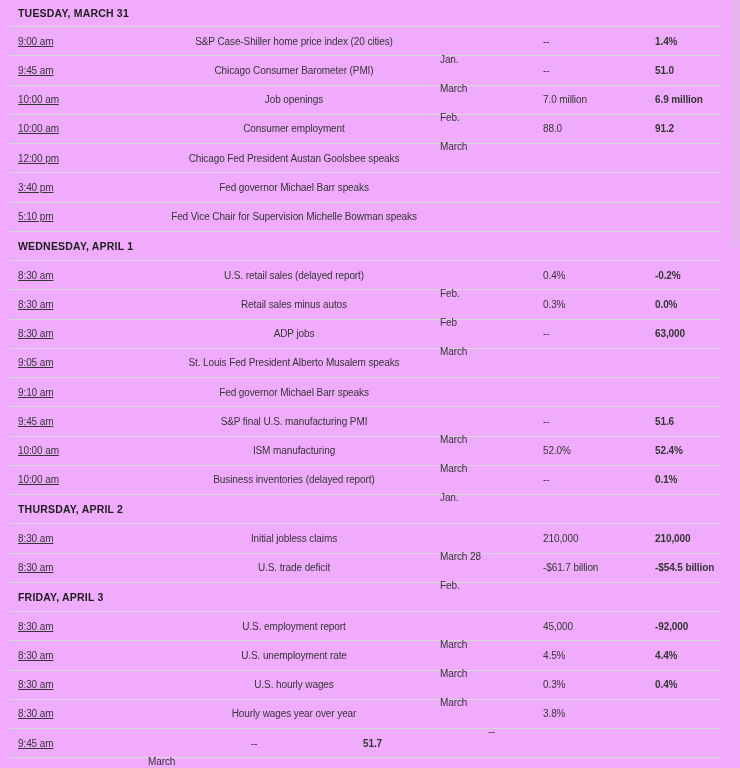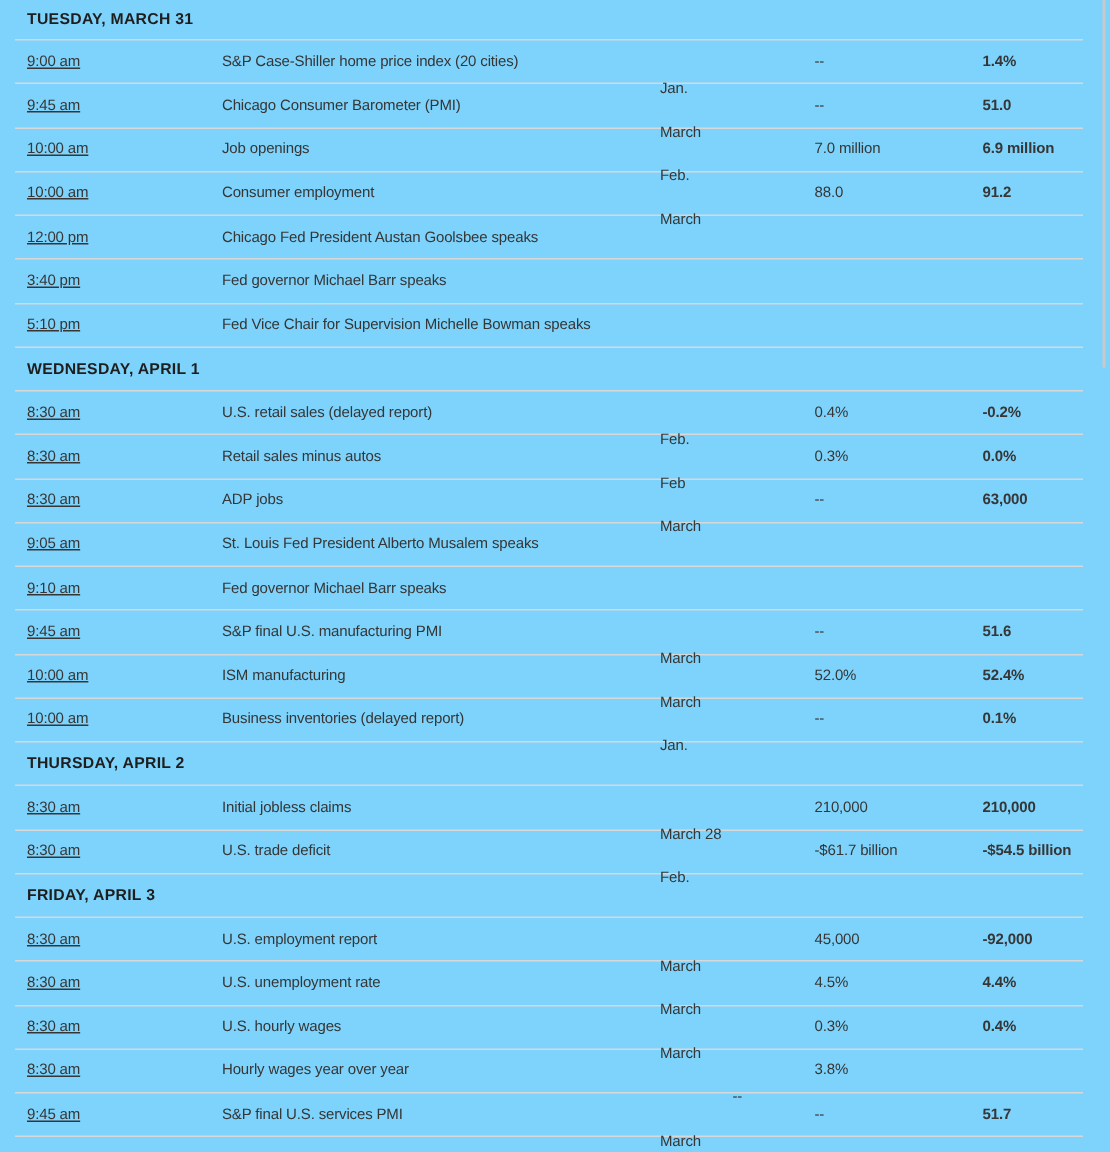--- a/index.html
+++ b/index.html
@@ -8,21 +8,21 @@
     background: #ffffff;
     width: 740px;
     height: 768px;
     overflow: hidden;
     font-family: "Liberation Sans", sans-serif;
   }
   .viewport {
     position: relative;
     width: 740px;
     height: 768px;
-    background: #7dd3fc;
+    background: #f0abfc;
   }
   .calendar {
     position: absolute;
     left: 10px;
     top: 0;
     width: 712px;
   }
   .day-header {
     box-sizing: border-box;
     height: 29.25px;
@@ -44,21 +44,21 @@
     align-items: center;
     padding-left: 8px;
     border-bottom: 1px solid var(--line, #d8d8d8);
     font-size: 10px;
     letter-spacing: -0.1px;
     color: var(--row-text, #363636);
     white-space: nowrap;
   }
   .cell { overflow: visible; }
   .cell.time     { width: 130px; flex: 0 0 130px; text-decoration: underline; }
-  .cell.report   { width: 292px; flex: 0 0 292px; }
+  .cell.report   { width: 292px; flex: 0 0 292px; text-align: center; }
   .cell.period   { width: 103px; flex: 0 0 103px; margin-top: 36px; }
   .cell.median   { width: 112px; flex: 0 0 112px; }
   .cell.previous { width: 67px;  flex: 1 1 auto; font-weight: bold; }
   .scrollbar-thumb {
     position: absolute;
     left: 735px;
     top: 0;
     width: 2px;
     height: 245px;
     background: var(--scrollbar, #c9c9c9);
@@ -255,21 +255,20 @@
   <div class="row">
     <div class="cell time">8:30 am</div>
     <div class="cell report">Hourly wages year over year</div>
     <div class="cell period" style="text-align: center;">--</div>
     <div class="cell median">3.8%</div>
     <div class="cell previous"></div>
   </div>
 
   <div class="row">
     <div class="cell time">9:45 am</div>
-    <div class="cell report">S&amp;P final U.S. services PMI</div>
     <div class="cell period">March</div>
     <div class="cell median">--</div>
     <div class="cell previous">51.7</div>
   </div>
 </section>
 </div>
   <div class="scrollbar-thumb"></div>
 </div>
 
 </body></html>

